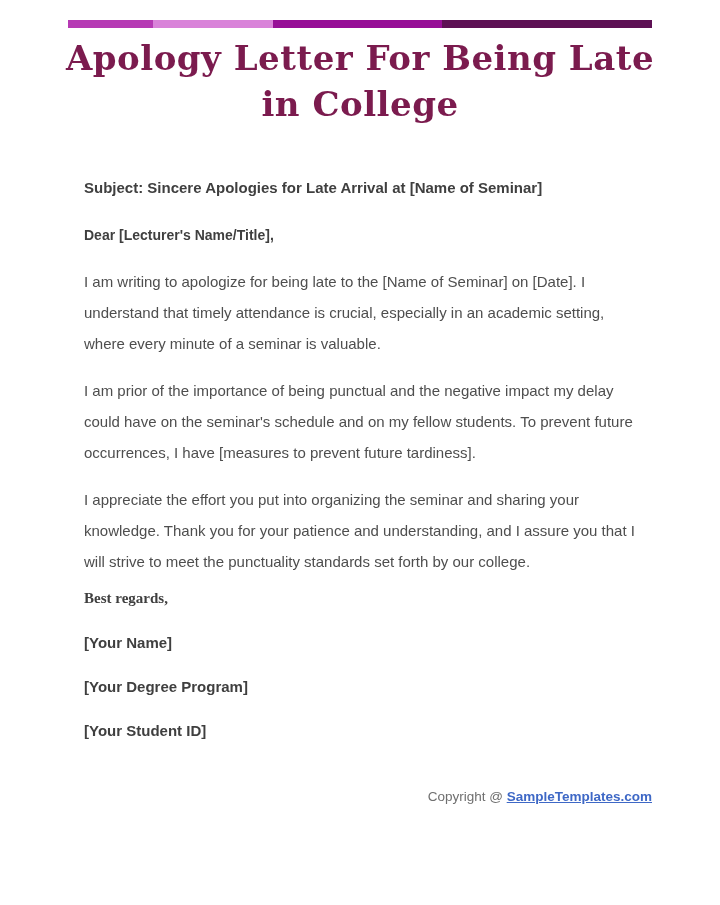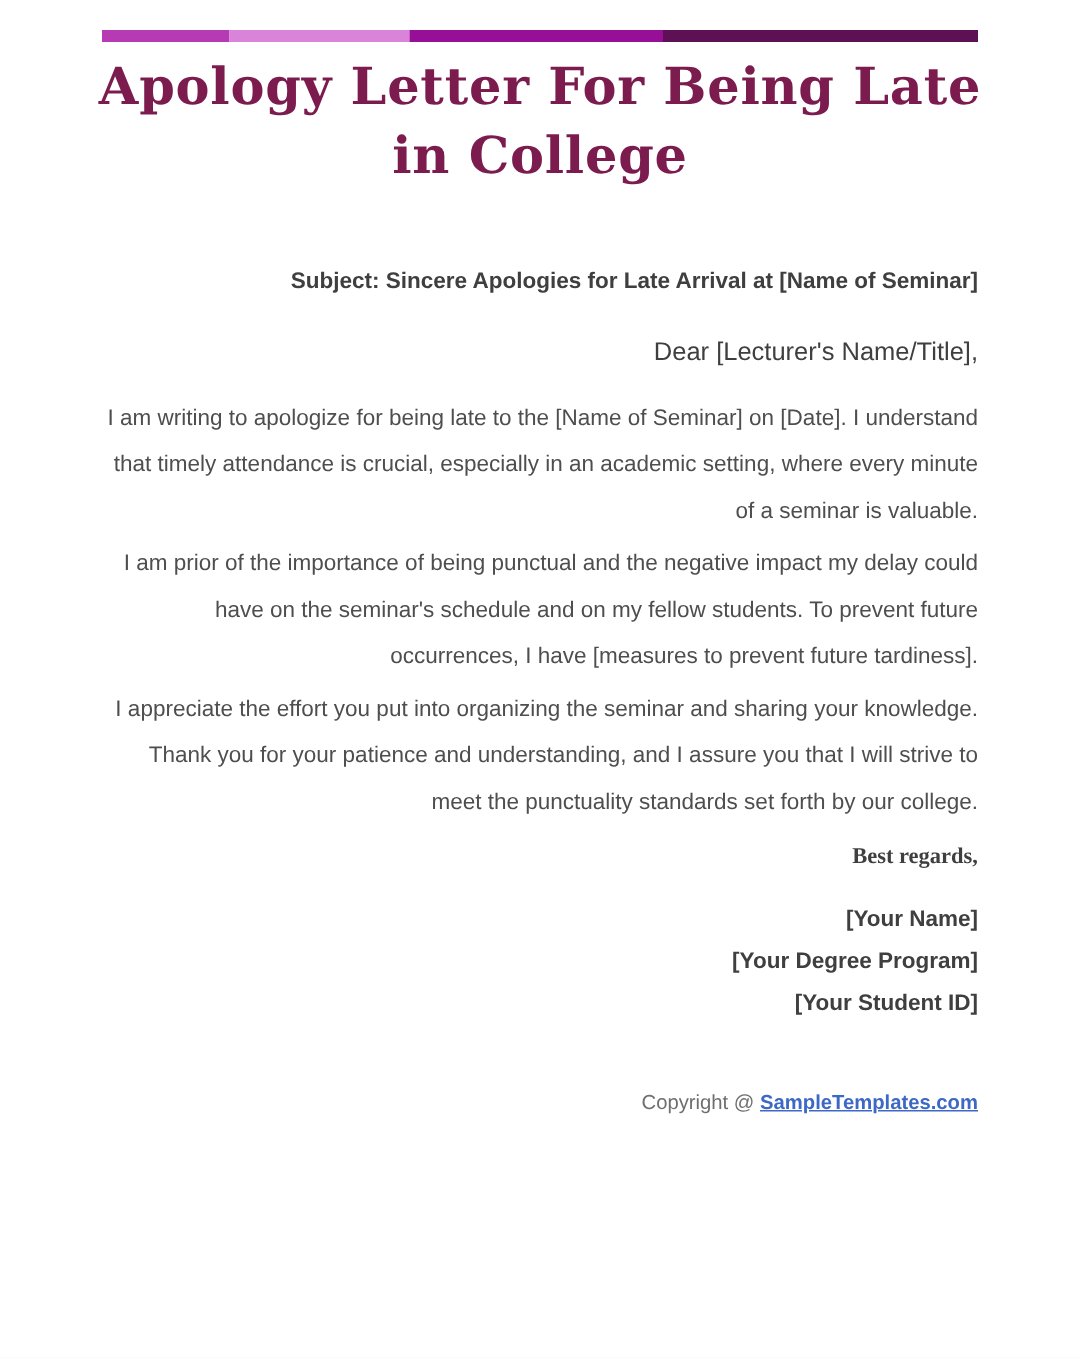--- a/index.html
+++ b/index.html
@@ -23,32 +23,32 @@
   h1.page-title {
     margin: 7px -14px 0 -14px;
     text-align: center;
     font-family: "DejaVu Serif", "Liberation Serif", serif;
     font-weight: bold;
     font-size: 34px;
     line-height: 46px;
     letter-spacing: 0.5px;
   }
   .letter { margin: 0; }
-  .letter p { margin: 0; text-align: right; }
+  .letter p { margin: 16px; }
   .subject {
     margin-top: 46px !important;
     font-size: 15px;
     font-weight: bold;
     color: #3f3f3f;
     line-height: 30px;
     margin-bottom: 17px !important;
   }
   .salutation {
-    font-size: 17px;
-    font-weight: normal;
+    font-size: 14px;
+    font-weight: bold;
     color: #3f3f3f;
     line-height: 30px;
     margin-bottom: 13px !important;
   }
   .body-p {
     font-size: 15px;
     color: #4e4e4e;
     line-height: 31px;
     margin-bottom: 4px !important;
   }

